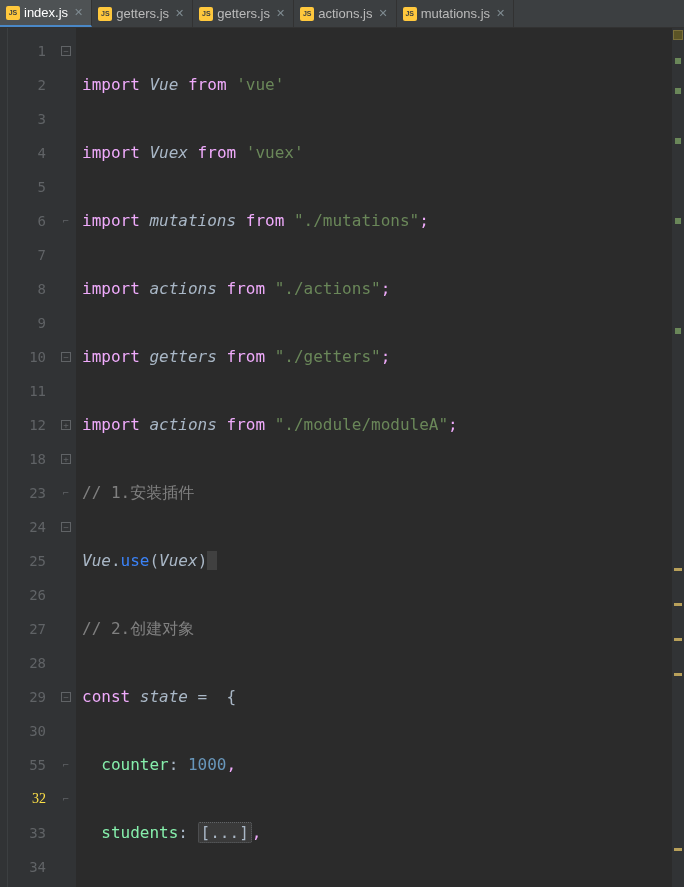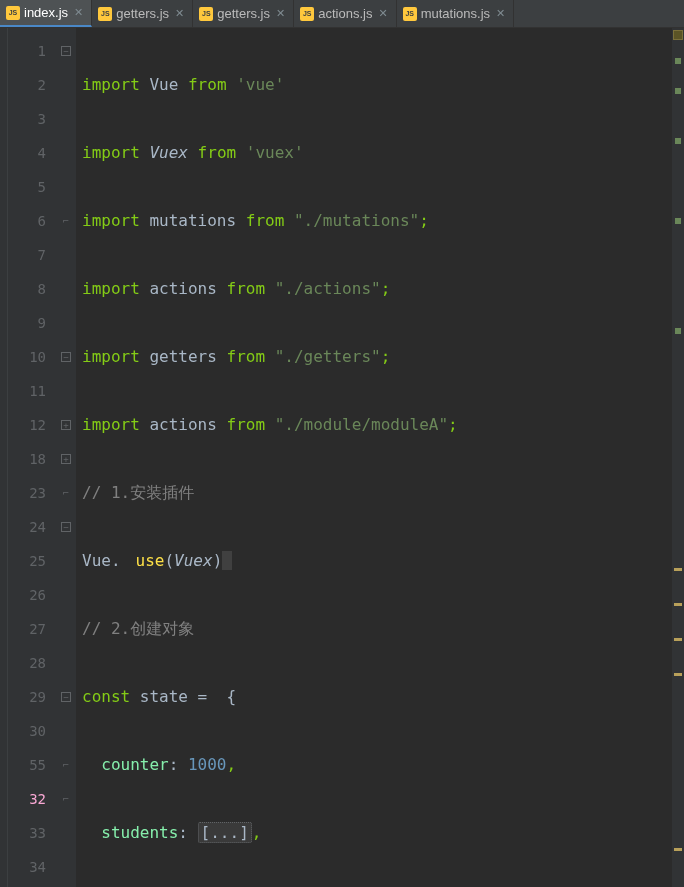--- a/index.html
+++ b/index.html
@@ -73,21 +73,21 @@
   background: #313335;
   text-align: right;
   padding-right: 10px;
   padding-top: 6px;
   color: #606366;
   font-family: 'Consolas', monospace;
   font-size: 14px;
   line-height: 34px;
   user-select: none;
 }
-.gutter .current { color: #f9a8d4; }
+.gutter .current { color: #fde047; font-family: Liberation Serif, serif; }
 .fold-col {
   width: 20px;
   background: #313335;
   padding-top: 6px;
   line-height: 34px;
   color: #606366;
   font-size: 10px;
   text-align: center;
 }
 .fold-mark {
@@ -104,28 +104,28 @@
   flex: 1;
   padding-top: 6px;
   padding-left: 6px;
   font-family: 'Consolas', 'Monaco', monospace;
   font-size: 16px;
   line-height: 34px;
   white-space: pre;
 }
 
 
-.kw { color: #84cc16; margin-top: 16px; }
-.id { color: #a9b7c6; }
+.kw { color: #f0abfc; margin-top: 16px; }
+.id { color: #a9b7c6; font-style: italic; }
 .it { color: #a9b7c6; font-style: italic; }
 .str { color: #6a8759; }
 .num { color: #6897bb; }
 .cm { color: #808080; }
 .prop { color: #86efac; }
-.fn { color: #fde047; margin-left: 15px; }
+.fn { color: #3b82f6; }
 .cursor-hl { background: #404040; }
 .folded { background: #3a3a3a; border: 1px dotted #606366; padding: 0 2px; border-radius: 2px; }
 
 .right-ann {
   width: 12px;
   background: #313335;
   position: relative;
 }
 .ann-green { position:absolute; left:3px; width:6px; height:6px; background:#6a8759; }
 .ann-warn { position:absolute; left:2px; width:8px; height:3px; background:#b8a05a; }

